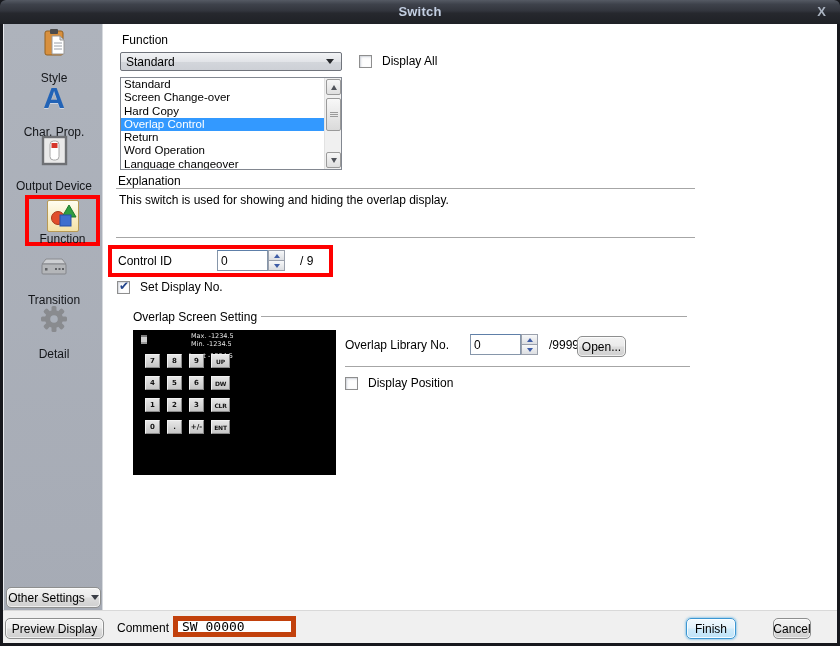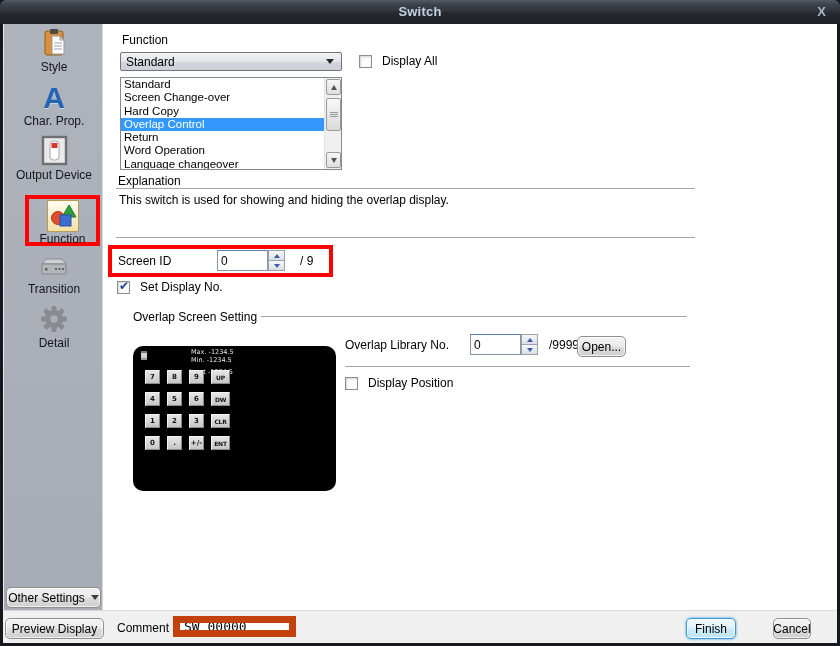--- a/index.html
+++ b/index.html
@@ -14,21 +14,21 @@
   .close { position:absolute; right:14px; top:4px; color:#aab3c0; font-size:13px; font-weight:bold; cursor:default; }
 
   
   .body { position:absolute; left:3px; top:24px; width:834px; height:619px; background:#ffffff; }
 
   
   .sidebar { position:absolute; left:0; top:0; width:100px; height:586px;
     background:linear-gradient(#aeb3bc, #a6abb5); border-left:1px solid #e8eaee; border-right:1px solid #d7dade; }
   .side-item { position:absolute; left:0; width:100px; text-align:center; }
   .side-item .ic { height:30px; display:flex; align-items:flex-end; justify-content:center; }
-  .side-item .lbl { font-size:12px; color:#14161a; margin-top:2px; }
+  .side-item .lbl { font-size:12px; color:#14161a; margin-top:13px; }
   .func-box { position:absolute; left:21px; top:171px; width:75px; height:51px; border:4px solid #fe0000; text-align:center; }
   .func-btn { width:32px; height:32px; margin:1px auto 0; border:1px solid #b89a55; border-radius:2px;
     background:linear-gradient(#fffdf0, #f9edc4 60%, #f3e2a6); display:flex; align-items:center; justify-content:center; }
   .func-box .lbl { font-size:12px; color:#14161a; margin-top:0px; }
   .letterA { font-size:30px; line-height:28px; font-weight:bold; color:#2263b6; text-shadow:0 1px 0 #cfd6e2; }
 
   
   .w7btn { border:1px solid #8e8f8f; border-radius:5px; font-size:12px; color:#000; text-align:center;
     background:linear-gradient(#f3f3f3, #ebebeb 45%, #dcdcdc 55%, #cfcfcf);
     box-shadow:inset 0 0 0 1px rgba(255,255,255,.65); display:flex; align-items:center; justify-content:center; gap:6px; }
@@ -63,36 +63,36 @@
   .sb-btn { position:absolute; left:1px; width:15px; height:16px; border:1px solid #9a9a9a; border-radius:2px;
     background:linear-gradient(#f6f6f6,#dfdfdf); display:flex; align-items:center; justify-content:center; }
   .sb-up { top:1px; } .sb-dn { bottom:1px; }
   .sb-tri-up { width:0;height:0;border-left:3.5px solid transparent;border-right:3.5px solid transparent;border-bottom:5px solid #50535a; }
   .sb-tri-dn { width:0;height:0;border-left:3.5px solid transparent;border-right:3.5px solid transparent;border-top:5px solid #50535a; }
   .sb-thumb { position:absolute; left:1px; top:20px; width:15px; height:33px; border:1px solid #9a9a9a; border-radius:2px;
     background:linear-gradient(#f8f8f8,#dadada); display:flex; align-items:center; justify-content:center; }
   .grip { width:8px; height:1px; background:#9a9a9a; box-shadow:0 2px 0 #9a9a9a, 0 -2px 0 #9a9a9a; }
 
   
-  .preview { position:absolute; left:130px; top:322px; width:203px; height:145px; background:#000;border-radius:10px; }
+  .preview { position:absolute; left:130px; top:306px; width:203px; height:145px; background:#000; }
   .mini-icon { position:absolute; left:8px; top:5px; width:6px; height:9px; background:#cfcfcf;
     box-shadow:inset 0 2px 0 #7a7a7a, inset 0 -2px 0 #9a9a9a; }
   .pv-text { position:absolute; left:58px; top:3px; color:#e8e8e8; font-size:6.5px; line-height:7.5px; font-family:"DejaVu Sans", sans-serif; }
   .pv-text .in { margin-top:5px; margin-left:-2px; }
   .keypad { position:absolute; left:12px; top:24px; display:grid; grid-template-columns:15px 15px 15px 19px;
     grid-auto-rows:14px; column-gap:7px; row-gap:8px; }
   .key { background:linear-gradient(#e6e6e6,#c6c6c6); border:1px solid #8a8a8a; border-top-color:#f2f2f2; border-left-color:#f2f2f2;
     color:#111; font-size:7px; font-weight:bold; display:flex; align-items:center; justify-content:center; font-family:"DejaVu Sans", sans-serif; }
   .key:nth-child(4n) { font-size:6px; letter-spacing:-0.2px; }
 
   
   .footer { position:absolute; left:0; top:586px; width:834px; height:33px; background:#f0f0f0; border-top:1px solid #d9d9d9; }
   .other-settings { position:absolute; left:2px; top:563px; width:95px; height:21px; }
   .os-arrow { width:0; height:0; border-left:4px solid transparent; border-right:4px solid transparent; border-top:5px solid #3a3e46; }
-  .comment-input { position:absolute; left:170px; top:5px; width:123px; height:21px; border:7px solid #c2410c; background:#fff;
+  .comment-input { position:absolute; left:170px; top:5px; width:123px; height:21px; border:5px solid #c2410c; background:#fff;
     font-family:"DejaVu Sans Mono", monospace; font-size:13px; padding:0 4px; }
 </style>
 </head>
 <body>
 
 <div class="window">
 
   <div class="titlebar">
     <div class="title">Switch</div>
     <div class="close">X</div>
@@ -220,21 +220,21 @@
           </div>
       </div>
     </div>
 
     <div class="slabel" style="left:115px; top:150px">Explanation</div>
     <div class="hline" style="left:113px; top:164px; width:579px"></div>
     <div class="slabel" style="left:116px; top:169px">This switch is used for showing and hiding the overlap display.</div>
     <div class="hline" style="left:113px; top:213px; width:579px"></div>
 
     <div class="annot" style="left:105px; top:221px; width:225px; height:32px"></div>
-    <div class="slabel" style="left:115px; top:230px">Screen ID</div>
+    <div class="slabel" style="left:115px; top:230px">Control ID</div>
     <input class="tinput" style="position: absolute; left: 214px; top: 226px; width: 51px; height: 21px;" value="0">
     <div class="spin" style="left:265px; top:226px">
       <div class="spin-b">
           <span class="tri-up"></span>
         </div>
       <div class="spin-b">
           <span class="tri-dn"></span>
         </div>
     </div>
     <div class="slabel" style="left:297px; top:230px">/ 9</div>

